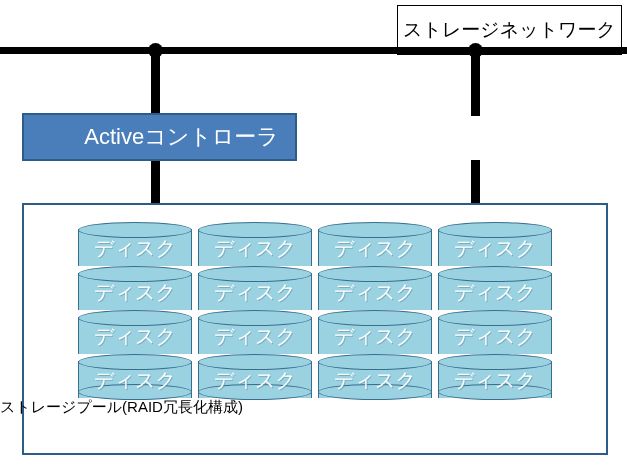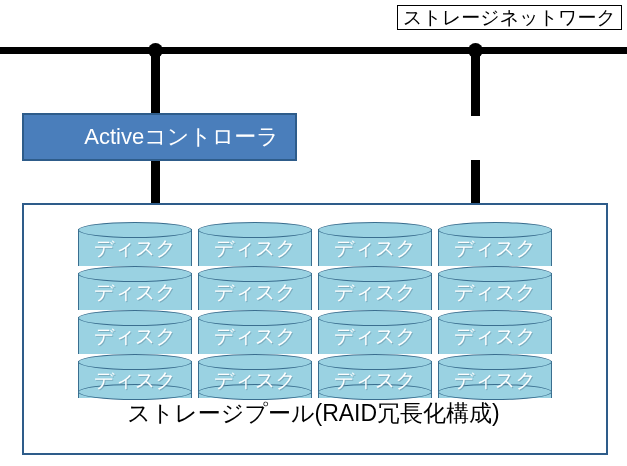--- a/index.html
+++ b/index.html
@@ -17,21 +17,21 @@
     background: #ffffff;
     overflow: hidden;
   }
 
   
   .net-label {
     position: absolute;
     left: 397px;
     top: 5px;
     width: 225px;
-    height: 25px;
+    height: 50px;
     border: 1px solid #000000;
     background: #ffffff;
     box-sizing: border-box;
     display: flex;
     align-items: center;
     justify-content: center;
     color: #000000;
     font-size: 19px;
     letter-spacing: 0px;
     white-space: nowrap;
@@ -97,23 +97,22 @@
     border: 2px solid #2E5C8A;
     background: #ffffff;
     box-sizing: border-box;
     z-index: 2;
   }
   .pool-caption {
     position: absolute;
     left: 0;
     right: 0;
     top: 398px;
-    text-align: center;
     color: #000000;
-    font-size: 23px;
+    font-size: 15px;
     white-space: nowrap;
     z-index: 4;
   }
 
   
   .stacks {
     position: absolute;
     left: 78px;
     top: 222px;
     width: 474px;

